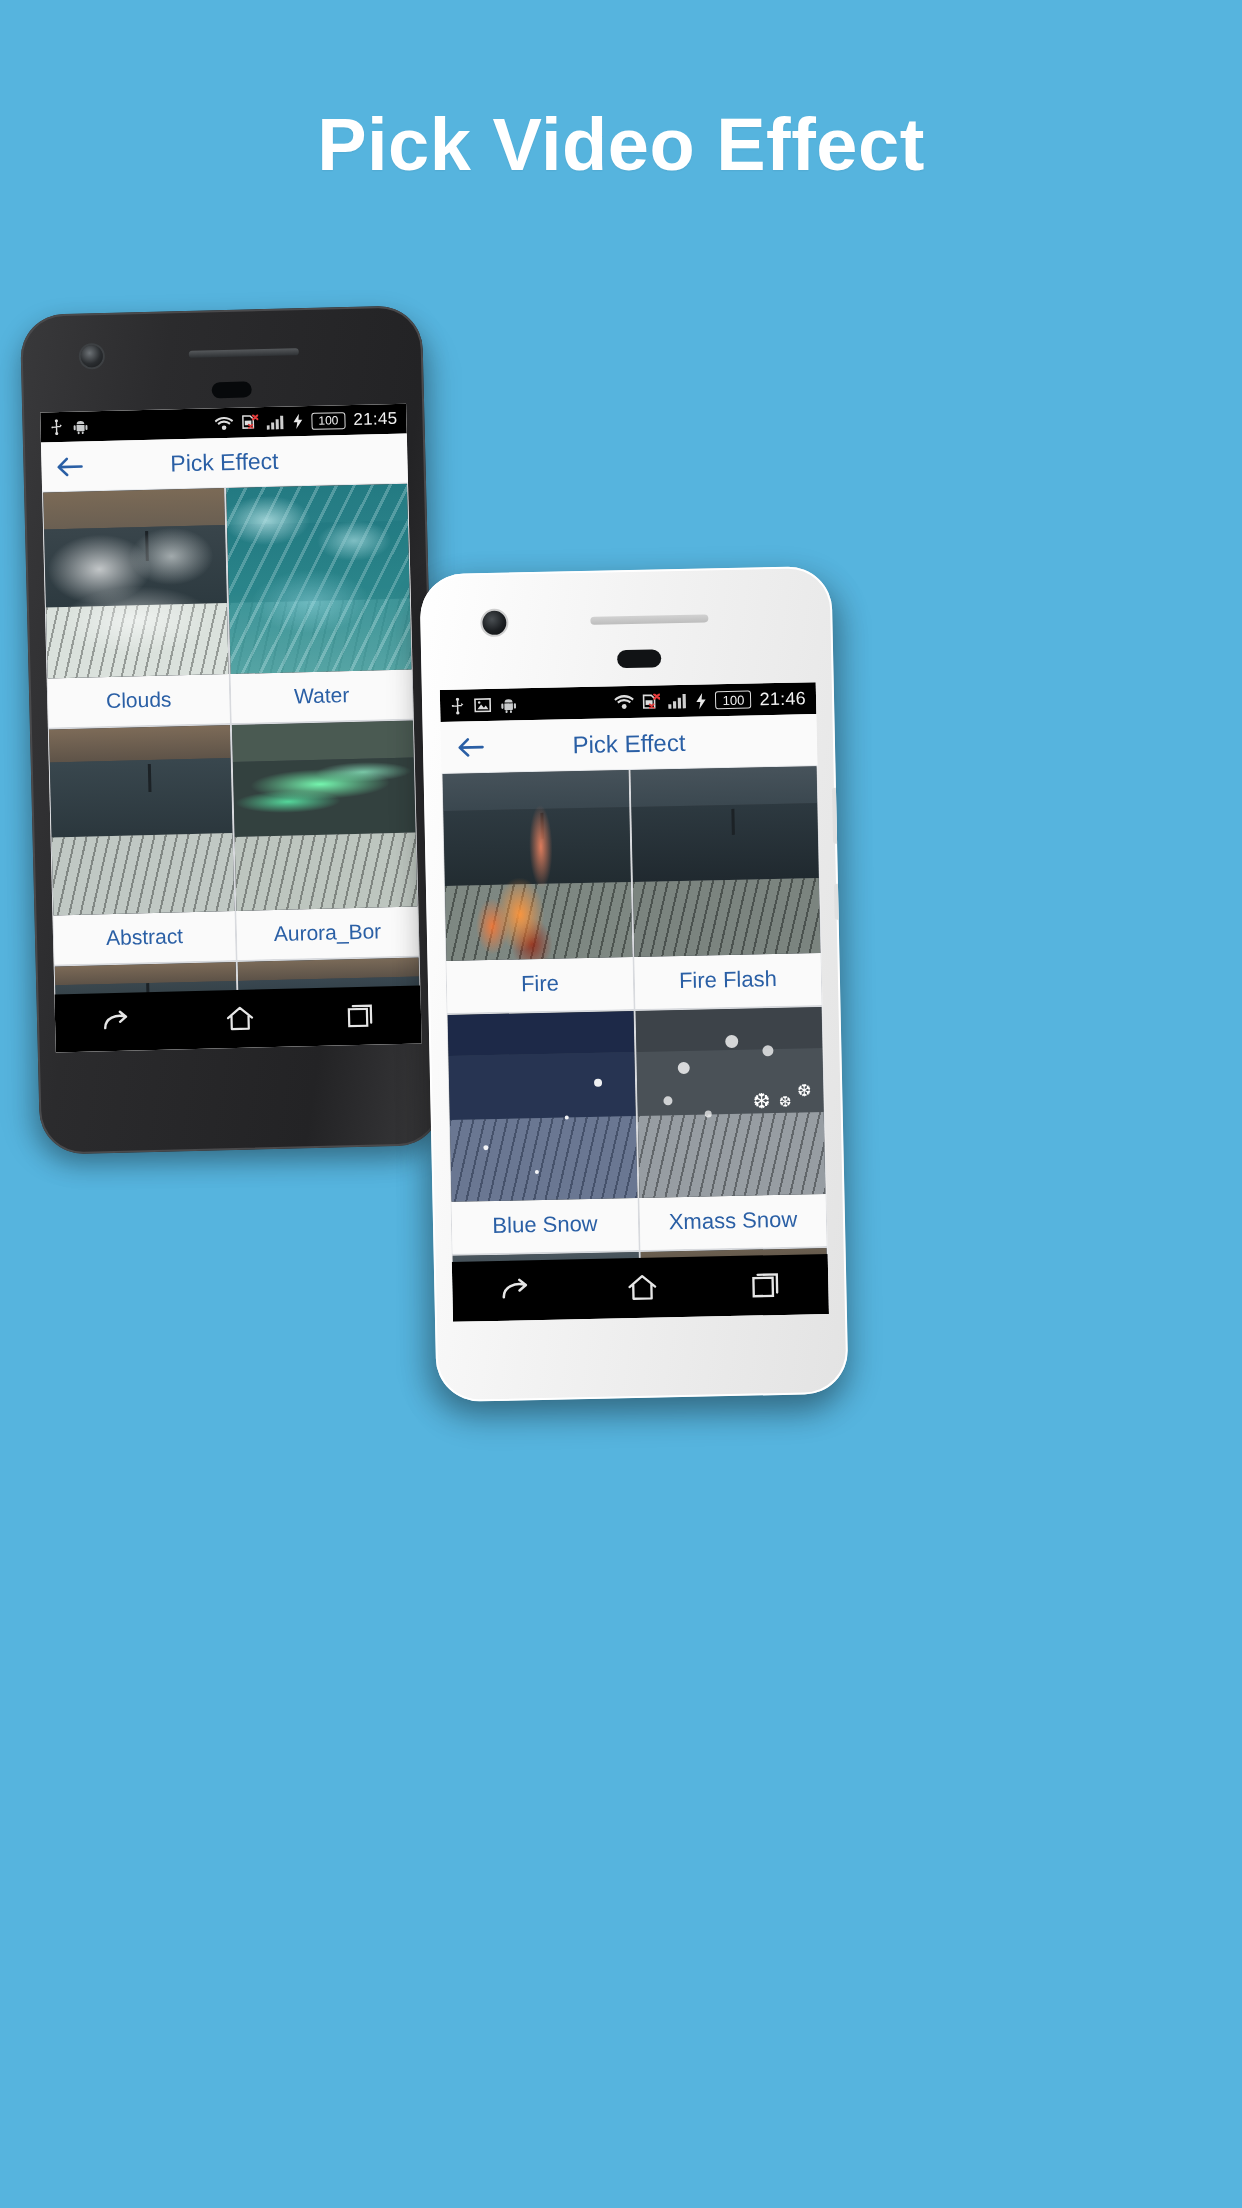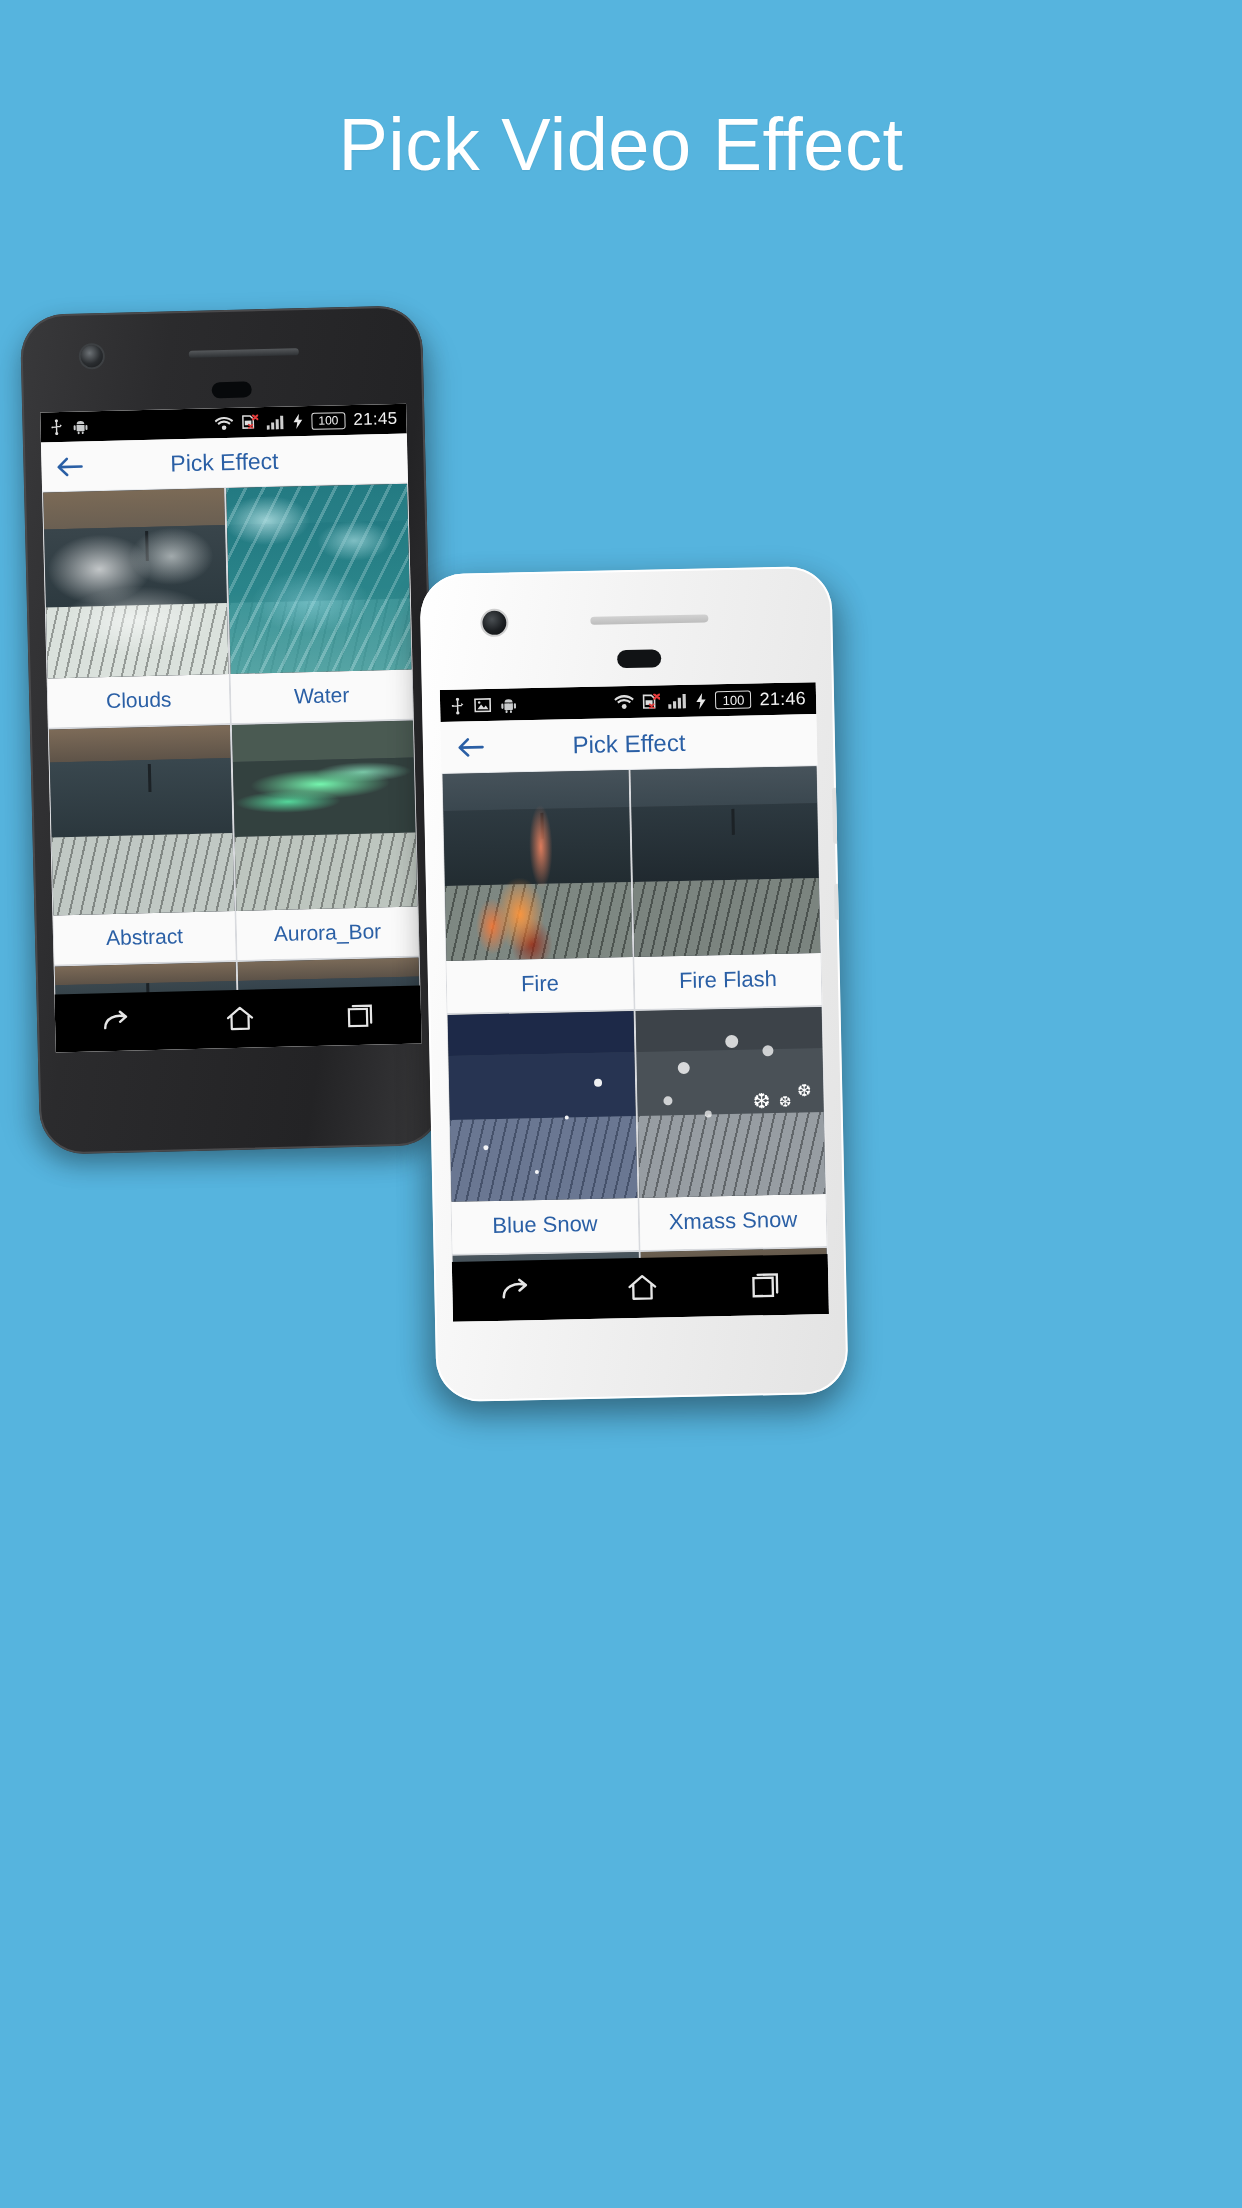--- a/index.html
+++ b/index.html
@@ -16,21 +16,21 @@
   }
 
   
   .headline {
     position: absolute;
     left: 0; top: 104px;
     width: 100%;
     text-align: center;
     color: #ffffff;
     font-size: 74px;
-    font-weight: normal;
+    font-weight: bold;
     letter-spacing: 0.5px;
     line-height: 1.1;
     text-shadow: 0 1px 2px rgba(0,0,0,0.06);
   }
 
   
   .phone {
     position: absolute;
     border-radius: 44px;
     overflow: hidden;

